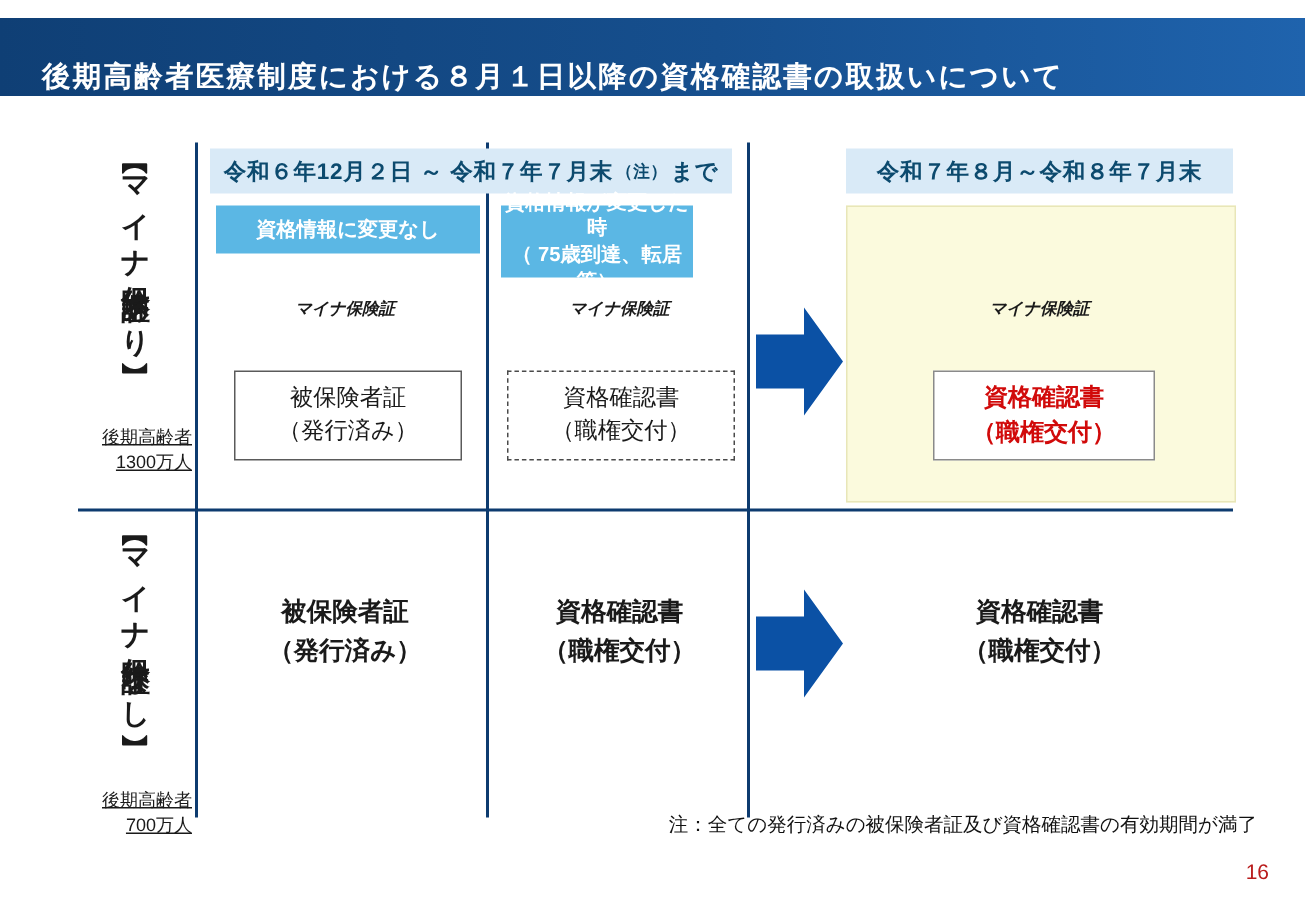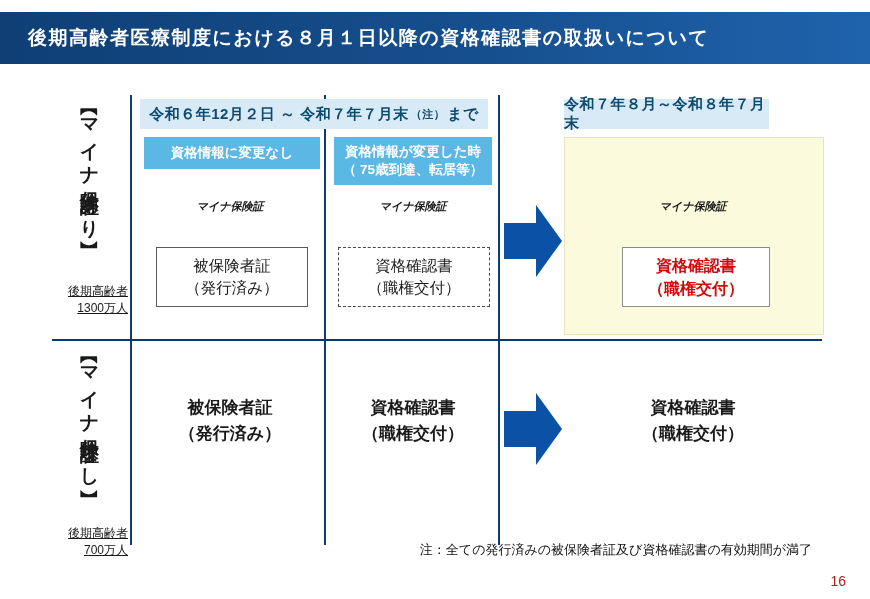--- a/index.html
+++ b/index.html
@@ -18,21 +18,21 @@
 
   
   #title-bar {
     position: absolute;
     left: 0;
     top: 12px;
     width: 870px;
     height: 52px;
     background: linear-gradient(to right, #0f3f75 0%, #164f8e 55%, #1f63ad 100%);
     display: flex;
-    align-items: center;
+    align-items: flex-end;
   }
   #title-text {
     color: #ffffff;
     font-size: 19px;
     font-weight: bold;
     letter-spacing: 1.5px;
     margin-left: 28px;
   }
 
   
@@ -177,21 +177,21 @@
   }
 
   
   .arrow {
     position: absolute;
   }
 
   
   #footnote {
     position: absolute;
-    right: 58px;
+    right: 32px;
     bottom: 40px;
     font-size: 13px;
     color: #111;
   }
   #page-number {
     position: absolute;
     right: 24px;
     bottom: 10px;
     font-size: 14px;
     color: #b91c1c;
@@ -210,29 +210,29 @@
   <div class="vline" style="left:272px; top:0px; height:450px;"></div>
   <div class="vline" style="left:446px; top:0px; height:450px;"></div>
   <div class="hline" style="left:0px; top:244px; width:770px;"></div>
 
   <div class="period-head" style="left:88px; top:4px; width:348px; height:30px;">
     <span>令和６年12月２日 ～ 令和７年７月末</span>
     <span class="note-mark">（注）</span>
     <span>まで</span>
   </div>
 
-  <div class="period-head" style="left:512px; top:4px; width:205px; height:30px;">
+  <div class="period-head" style="left:512px; top:4px; width:258px; height:30px;">
     <span>令和７年８月～令和８年７月末</span>
   </div>
 
   <div class="sub-chip" style="left:92px; top:42px; width:176px; height:32px;">
     <span>資格情報に変更なし</span>
   </div>
 
-  <div class="sub-chip" style="left:282px; top:42px; width:158px; height:48px; white-space:pre-line;">
+  <div class="sub-chip" style="left:282px; top:42px; width:128px; height:48px; white-space:pre-line;">
     <span>資格情報が変更した時
 （ 75歳到達、転居等）</span>
   </div>
 
   <div class="row-label" style="left:0px; top:8px;">
     <span class="vert-text">【マイナ保険証あり】</span>
   </div>
   <div class="row-sub" style="position:absolute; left:0px; top:182px; width:76px;">
     <div>後期高齢者</div>
     <div>1300万人</div>

